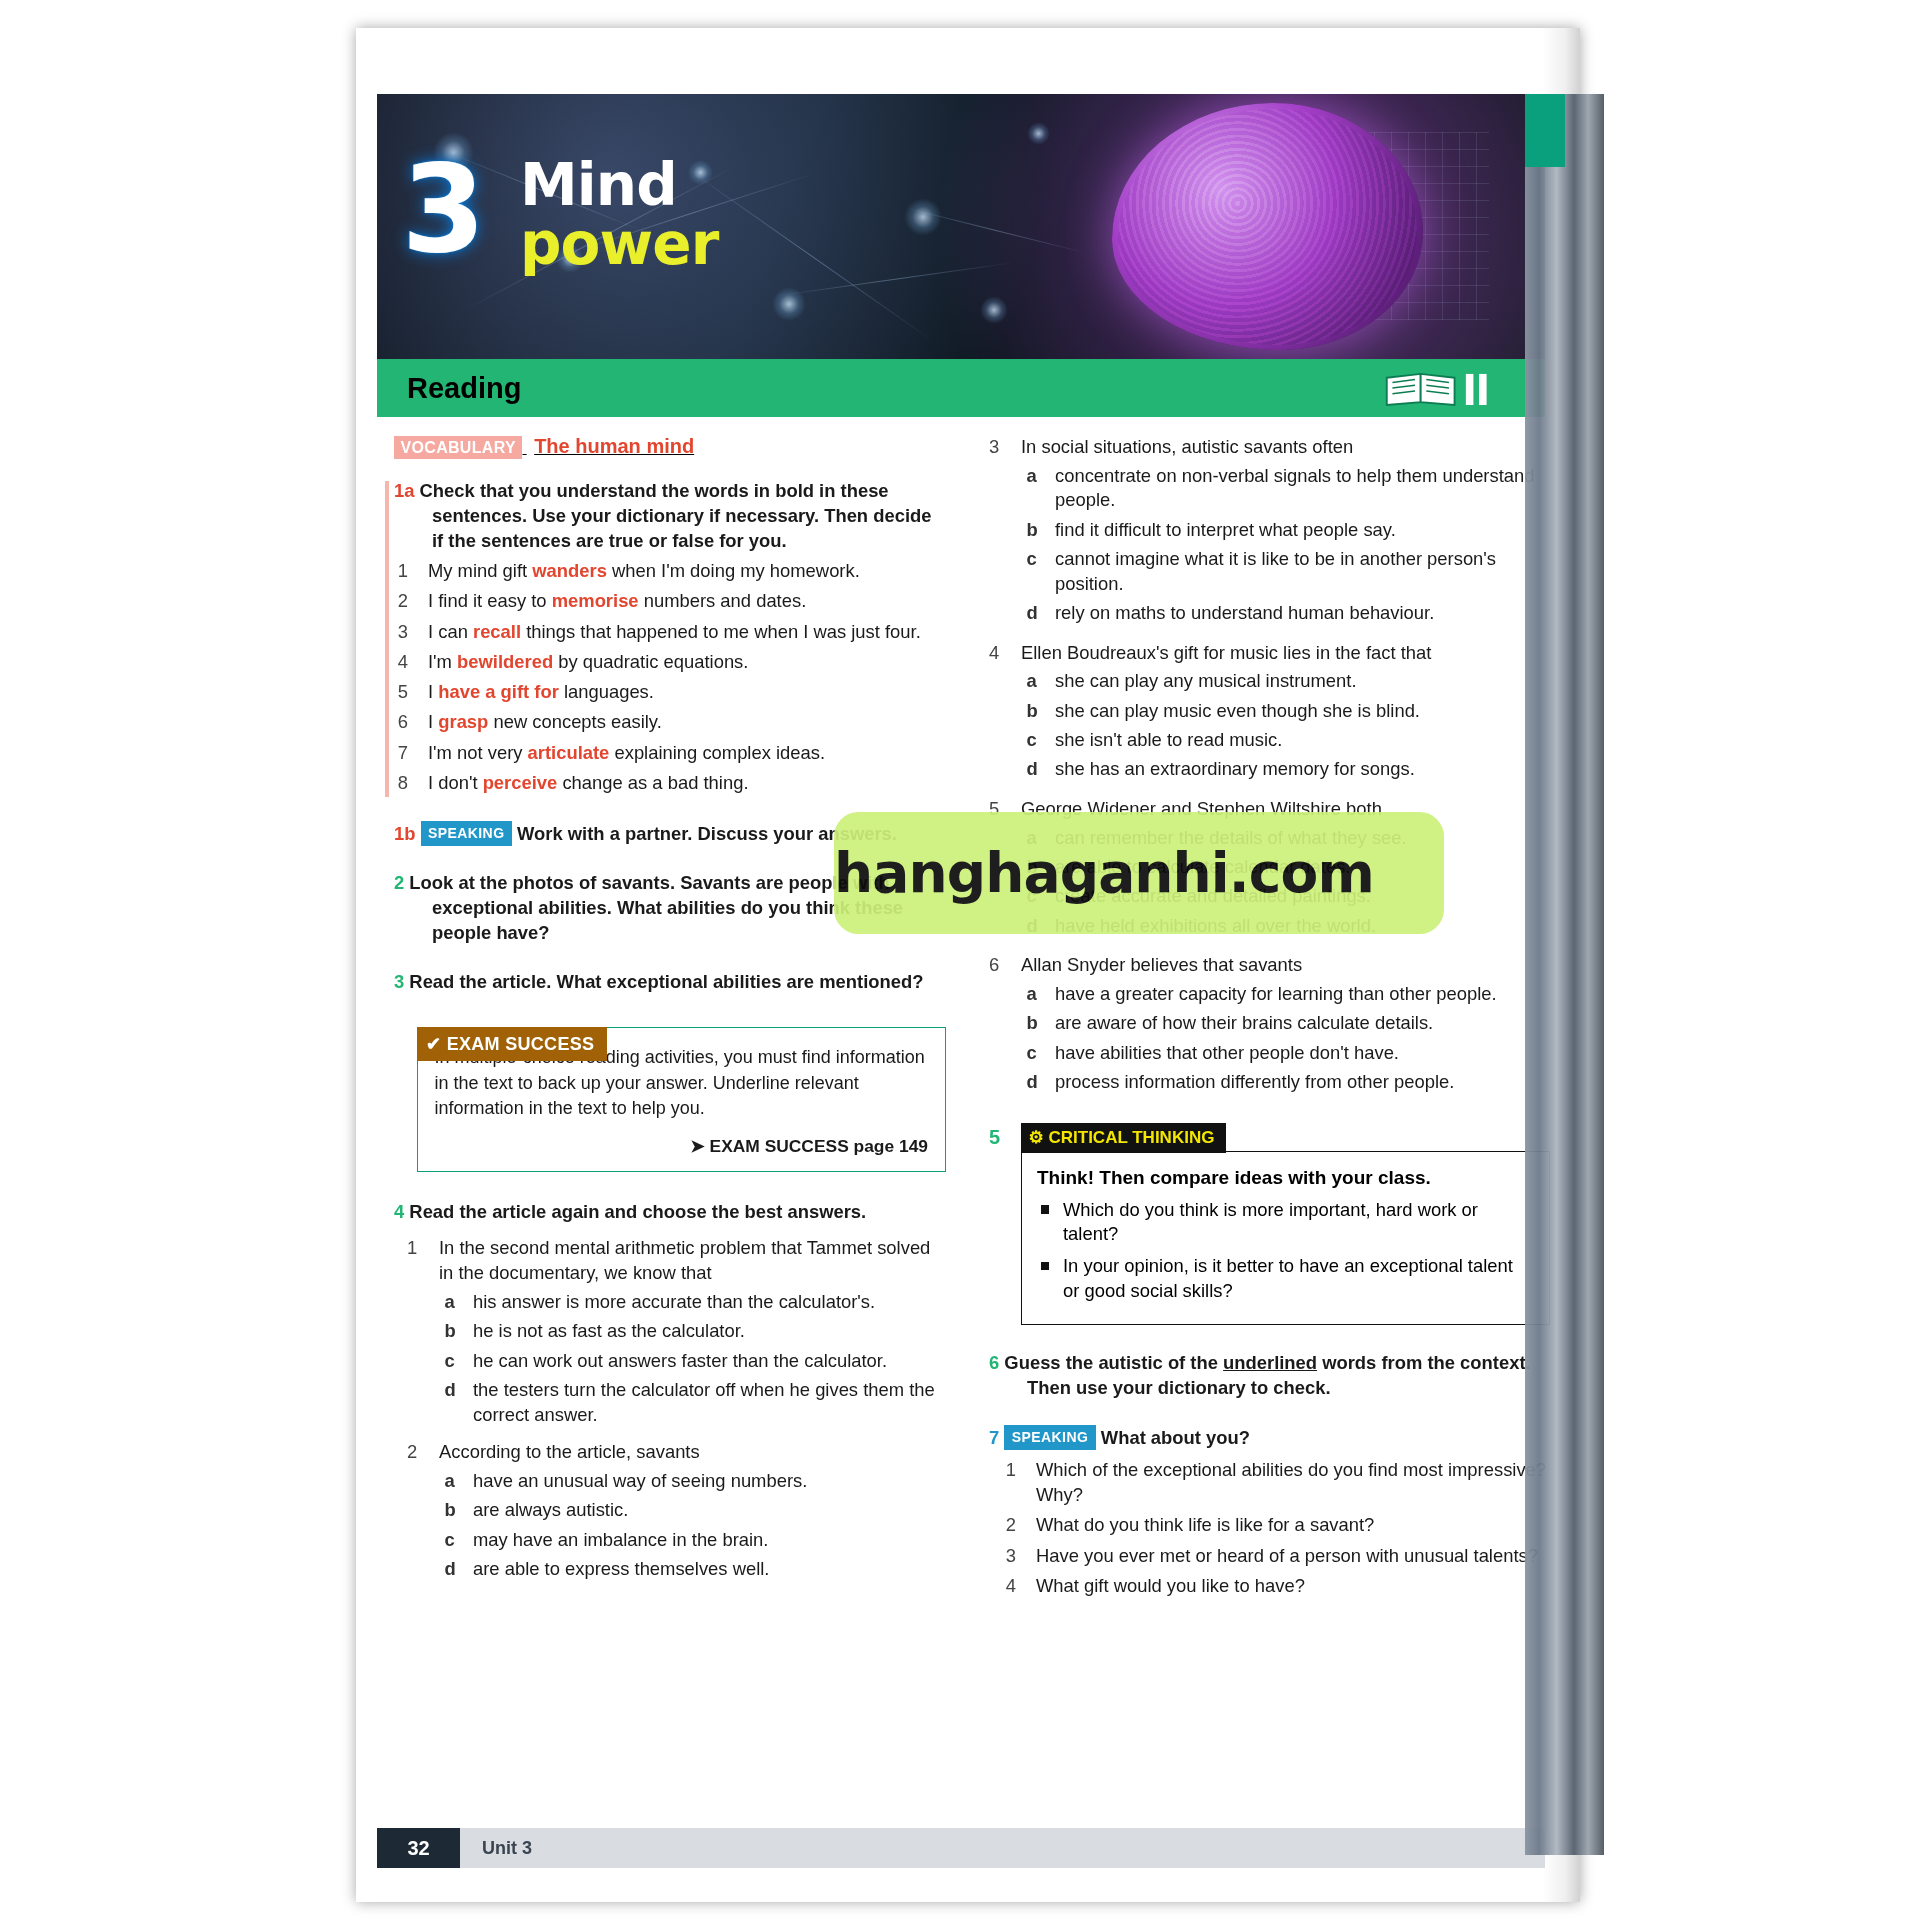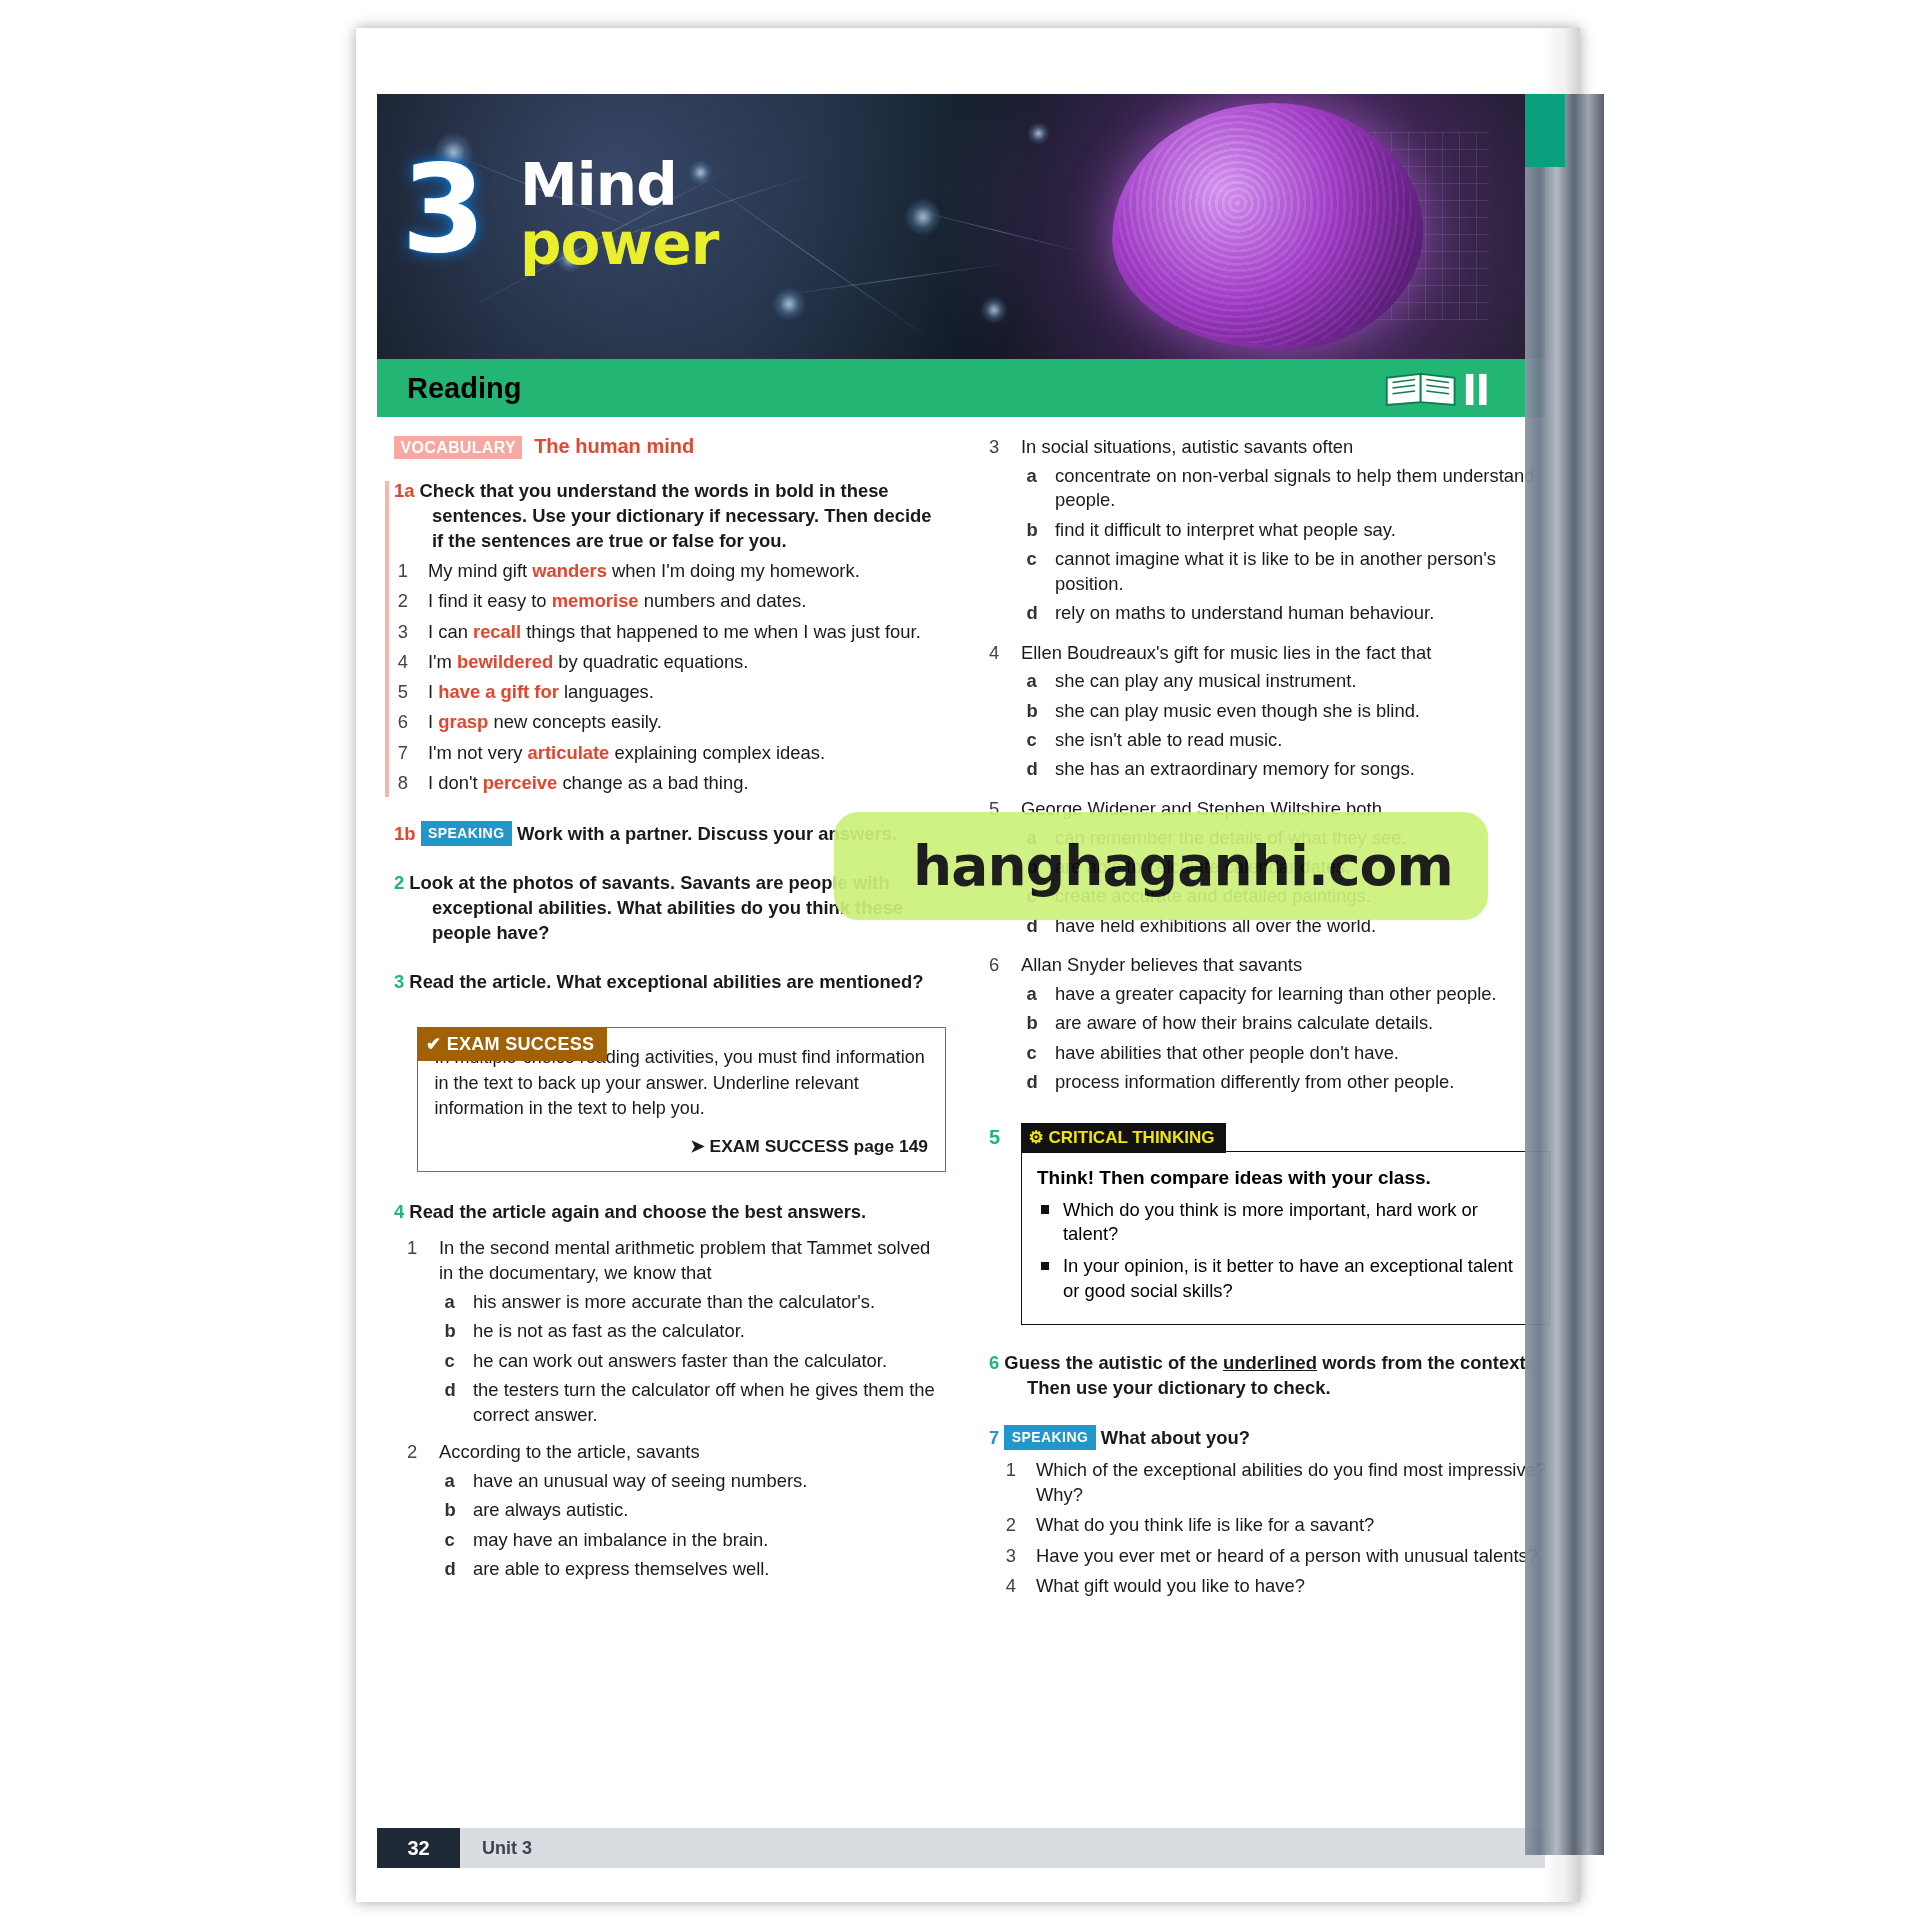--- a/index.html
+++ b/index.html
@@ -90,21 +90,21 @@
     background:#22b573;
   }
   #secbar .label{
     position:absolute;left:30px;top:13px;color:#000000;font-size:29px;font-weight:bold;
   }
   #book-icon{position:absolute;right:49px;top:11.3px;}
   
   #colL{position:absolute;left:38px;top:407px;width:552px;}
   #colR{position:absolute;left:633px;top:407px;width:561px;}
 
-  .vocab-head{margin-bottom:20px;}
+  .vocab-head{margin-bottom:20px;text-decoration:underline;}
   .vocab-tag{
     display:inline-block;background:#f5a9a0;color:#ffffff;font-weight:bold;
     font-size:16px;padding:2.8px 6.6px 1.9px 6.6px;letter-spacing:0.3px;
   }
   .vocab-title{color:#e2462f;font-weight:bold;font-size:20px;margin-left:7.5px;}
 
   .ex{margin-top:13px;position:relative;font-size:18.4px;color:#1a1a1a;line-height:1.35;}
   .ex-num{color:#e2462f;font-weight:bold;}
   .ex-num.green{color:#22b573;}
   .ex-num.blue{color:#2196c9;}
@@ -172,23 +172,23 @@
     position:absolute;left:0;top:0;width:83px;height:40px;background:#1d2a35;
     color:#fff;font-weight:bold;font-size:20px;text-align:center;line-height:40px;
   }
   #footer .unit{
     position:absolute;left:105px;top:0;height:52px;line-height:40px;
     color:#3a4450;font-weight:bold;font-size:18px;
   }
 
   
   #watermark{
-    position:absolute;left:834px;top:812px;width:610px;height:108px;
+    position:absolute;left:834px;top:812px;width:610px;height:122px;
     background:#cdf07a;border-radius:24.5px;opacity:.92;
-    display:flex;align-items:center;justify-content:center;padding-left:44px;
+    display:flex;align-items:center;
   }
   #watermark span{
     font-size:55px;font-weight:bold;color:#0b0b0b;letter-spacing:-0.9px;
     font-family:"DejaVu Sans", sans-serif;
   }
 </style>
 </head>
 <body>
 
 <div id="sheet">

